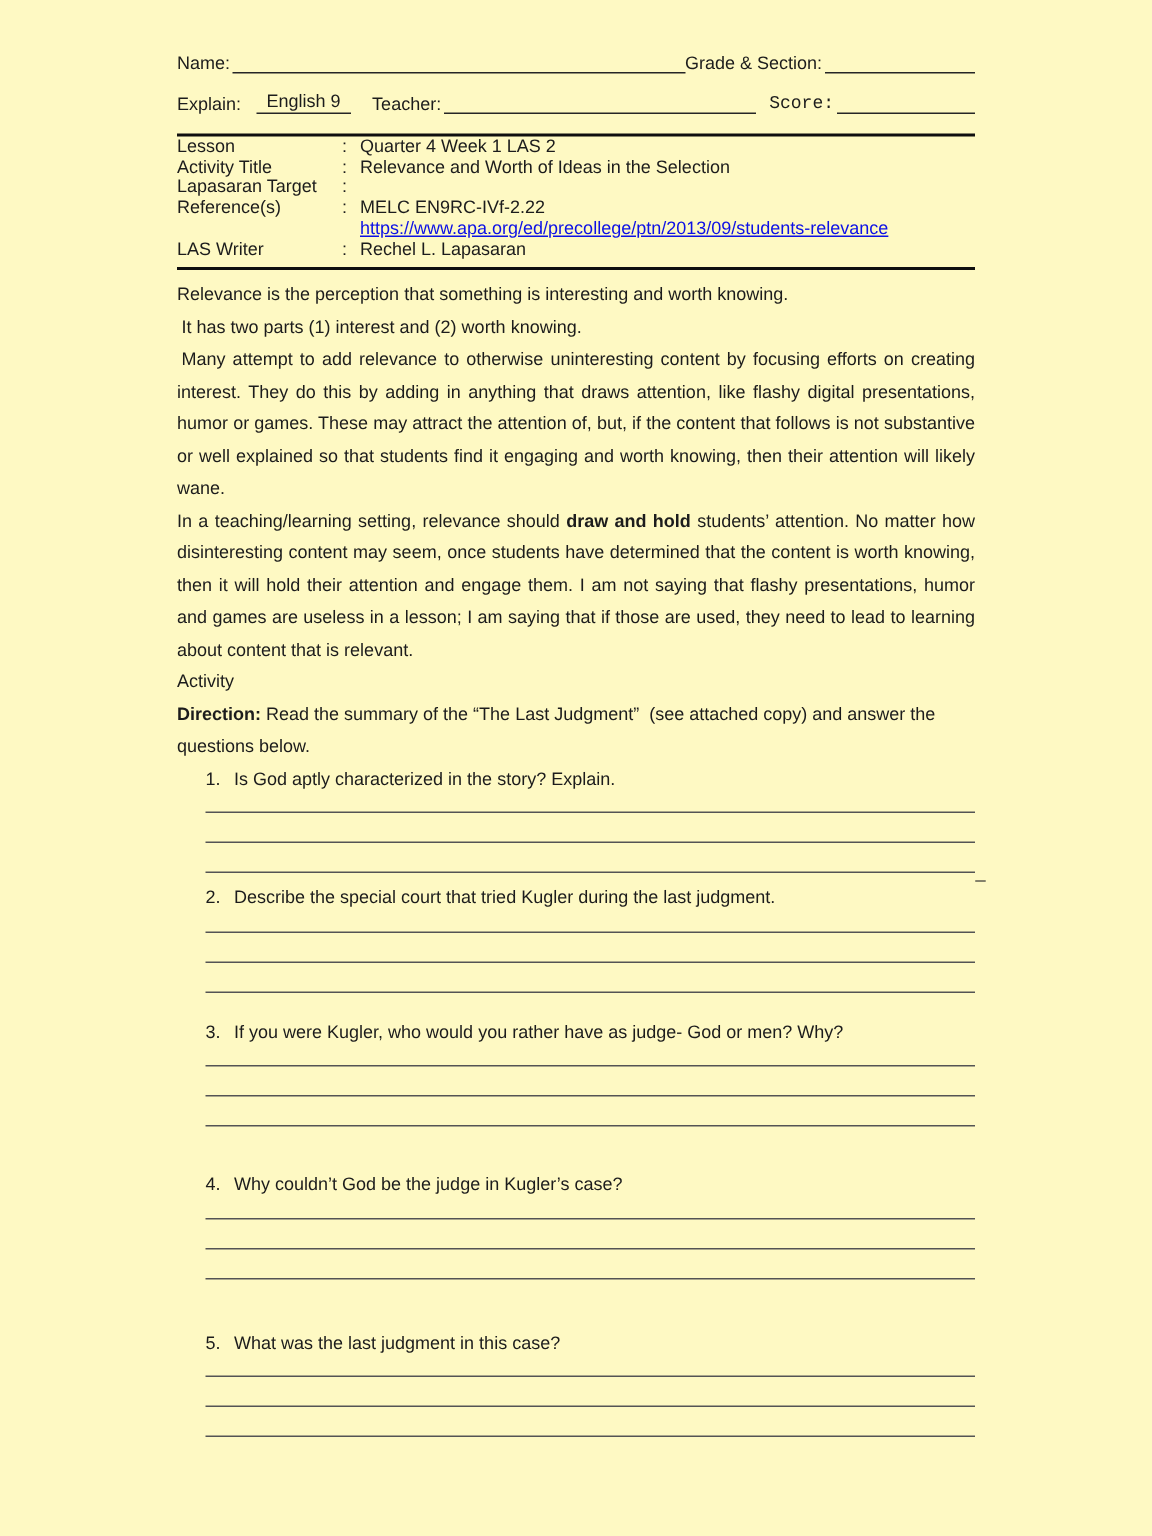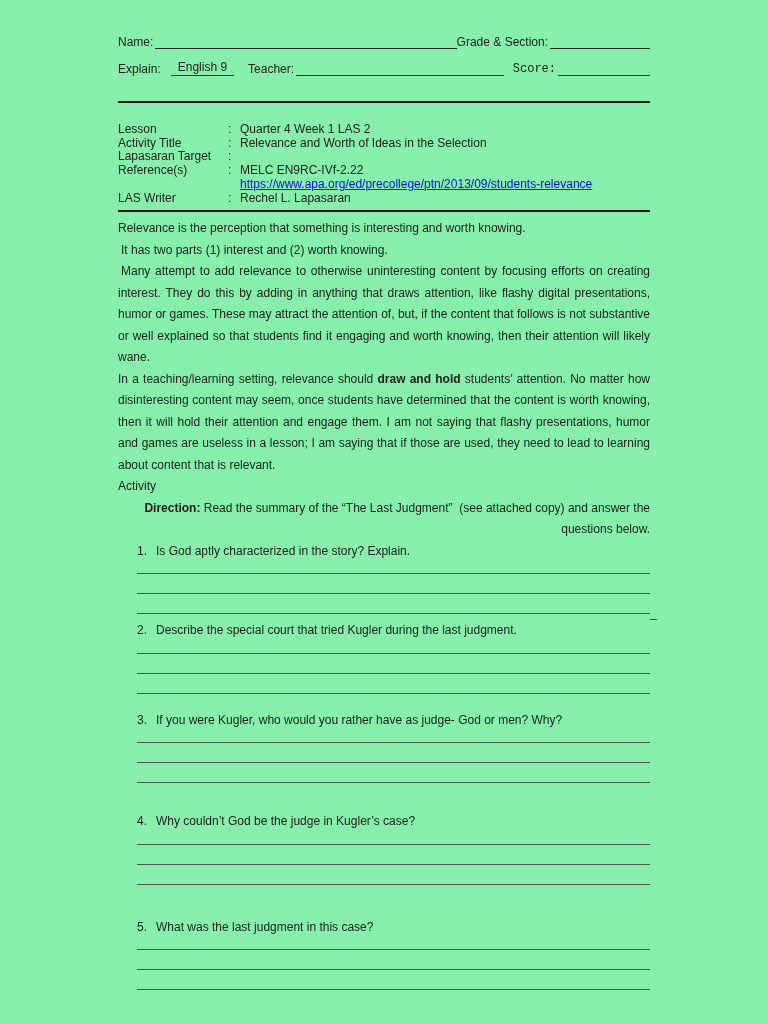--- a/index.html
+++ b/index.html
@@ -3,62 +3,62 @@
 <meta charset="utf-8">
 <style>
   * { margin: 0; padding: 0; box-sizing: border-box; }
   html, body { background: #ffffff; }
   body {
     width: 768px; height: 1024px;
     font-family: "Liberation Sans", "DejaVu Sans", sans-serif;
     font-size: 12px; color: #1c1c1c;
     overflow: hidden;
   }
-  .page { width: 768px; height: 1024px; background: #86efac; }
+  .page { width: 768px; height: 1024px; background: #fef9c3; }
   .content { width: 532px; margin-left: 118px; padding-top: 31px; }
 
   
   .hdr-row { display: flex; align-items: flex-end; height: 18px; }
   .hdr-row + .hdr-row { margin-top: 9px; }
   .hdr-label { white-space: nowrap; padding-right: 2px; }
   .fill-line { flex: 1 1 auto; border-bottom: 1.4px solid #262626; height: 14px; }
   .line-fixed { border-bottom: 1.4px solid #262626; height: 14px; }
   .w-grade { width: 100px; }
   .w-score { width: 92px; }
   .subject-value {
     border-bottom: 1.4px solid #262626;
     padding: 0 7px 1px 7px; margin: 0 14px 0 8px; white-space: nowrap;
   }
   .teacher-label { margin-left: 0; }
   .score-label { margin-left: 9px; font-family: Liberation Mono, monospace; }
 
   
   .info-block {
-    margin-top: 25px;
+    margin-top: 13px;
     border-top: 2.6px solid #0f0f0f;
     border-bottom: 2.6px solid #0f0f0f;
-    padding: 20px 0 5px 0;
+    padding: 0 0 5px 0;
   }
   .info-row { display: flex; line-height: 13.7px; }
   .info-label { width: 110px; flex: 0 0 110px; }
   .info-colon { width: 12px; flex: 0 0 12px; }
   .info-value { flex: 1; }
   .ref-link { color: #0c10e6; text-decoration: underline; }
   .ref-plain { color: #1c1c1c; text-decoration: none; }
 
   
   .body-text { margin-top: 6px; }
   .body-text p { line-height: 21.5px; }
   .p-indent { text-indent: 3px; }
   .p-justify { text-align: justify; }
   b, .bold { font-weight: 700; }
 
   
   .activity-heading { font-weight: 400; line-height: 21.5px; }
-  .direction { line-height: 21.5px; text-align: right; }
+  .direction { line-height: 21.5px; }
   .q-block { margin-left: 19px; }
   .q-row { display: flex; line-height: 21.5px; }
   .q-num { width: 19px; flex: 0 0 19px; }
   .q-text { flex: 1; }
   .ans-line {
     height: 20px;
     border-bottom: 1.7px solid #545454;
     position: relative;
   }
   .ans-line.first { height: 12px; }

